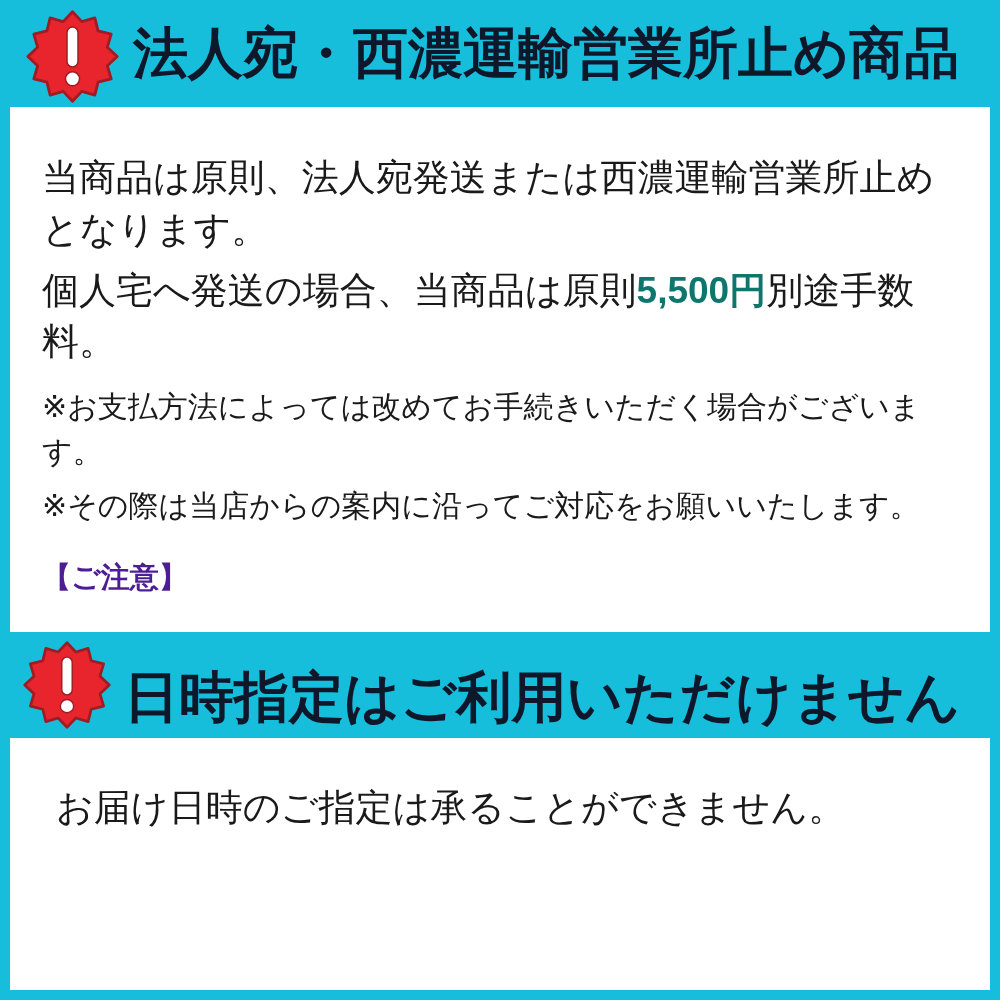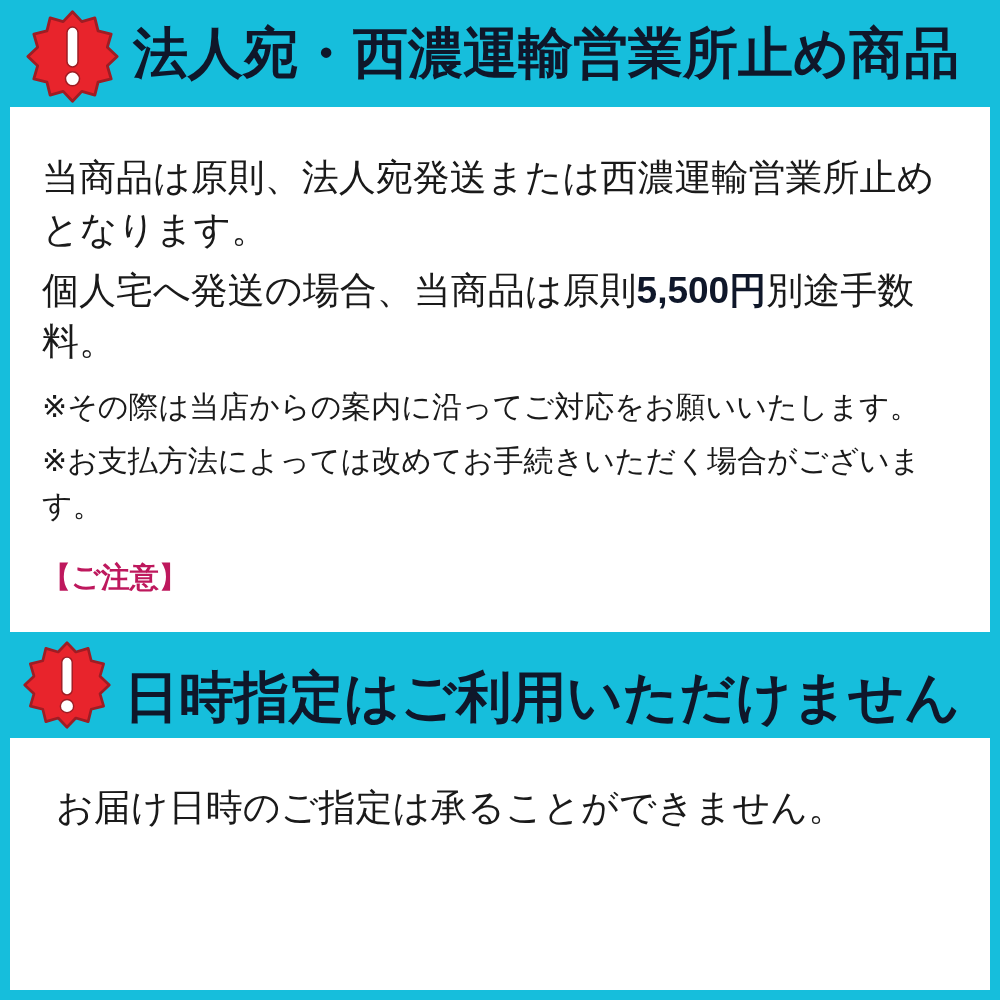--- a/index.html
+++ b/index.html
@@ -40,46 +40,46 @@
   .badge2 { left: 22px; top: 640px; width: 90px; height: 90px; }
 
   p { margin: 9px; color: #1a1a1a; word-break: break-all; }
   .para { font-size: 37px; line-height: 1.40; }
   .para + .para { margin-top: 6px; }
   .notes { margin-top: 16px; }
   .note { font-size: 30px; line-height: 1.5; }
   .caution { margin-top: 28px; }
   .caution-label {
     font-size: 29px; line-height: 1.45;
-    color: #be185d; font-weight: bold;
+    color: #4c1d95; font-weight: bold;
   }
   .caution-text { font-size: 29px; line-height: 1.47; }
-  .fee { color: #0f172a; font-weight: bold; text-align: center; }
+  .fee { color: #0f766e; font-weight: bold; text-align: center; }
   .para2 { font-size: 37px; line-height: 1.36; }
 </style>
 </head>
 <body>
 
 <div class="canvas">
 
   <span class="badge badge1">
     <svg viewBox="0 0 100 100" width="95" height="95" aria-hidden="true">
       <polygon points="50,3 59.8,13.3 73.5,9.3 76.9,23.1 90.7,26.5 86.7,40.2 97,50 86.7,59.8 90.7,73.5 76.9,76.9 73.5,90.7 59.8,86.7 50,97 40.2,86.7 26.5,90.7 23.1,76.9 9.3,73.5 13.3,59.8 3,50 13.3,40.2 9.3,26.5 23.1,23.1 26.5,9.3 40.2,13.3" fill="#E8242C" stroke="#9E1D24" stroke-width="3" stroke-linejoin="round"></polygon>
       <rect x="44.2" y="19" width="11.6" height="42" rx="5.8" fill="#ffffff" stroke="#9E1D24" stroke-width="1.6"></rect>
       <circle cx="50" cy="73.5" r="7.4" fill="#ffffff" stroke="#9E1D24" stroke-width="1.6"></circle>
     </svg>
   </span>
   <div class="band-title title1">法人宛・西濃運輸営業所止め商品</div>
 
   <div class="white-box box1">
     <p class="para">当商品は原則、法人宛発送または西濃運輸営業所止めとなります。</p>
     <p class="para"><span>個人宅へ発送の場合、当商品は原則</span><span class="fee">5,500円</span><span>別途手数料。</span></p>
     <div class="notes">
+      <p class="note">※お支払方法によっては改めてお手続きいただく場合がございます。</p>
       <p class="note">※その際は当店からの案内に沿ってご対応をお願いいたします。</p>
-      <p class="note">※お支払方法によっては改めてお手続きいただく場合がございます。</p>
     </div>
     <div class="caution">
       <p class="caution-label">【ご注意】</p>
     </div>
   </div>
 
   <span class="badge badge2">
     <svg viewBox="0 0 100 100" width="90" height="90" aria-hidden="true">
       <polygon points="50,3 59.8,13.3 73.5,9.3 76.9,23.1 90.7,26.5 86.7,40.2 97,50 86.7,59.8 90.7,73.5 76.9,76.9 73.5,90.7 59.8,86.7 50,97 40.2,86.7 26.5,90.7 23.1,76.9 9.3,73.5 13.3,59.8 3,50 13.3,40.2 9.3,26.5 23.1,23.1 26.5,9.3 40.2,13.3" fill="#E8242C" stroke="#9E1D24" stroke-width="3" stroke-linejoin="round"></polygon>
       <rect x="44.2" y="19" width="11.6" height="42" rx="5.8" fill="#ffffff" stroke="#9E1D24" stroke-width="1.6"></rect>

